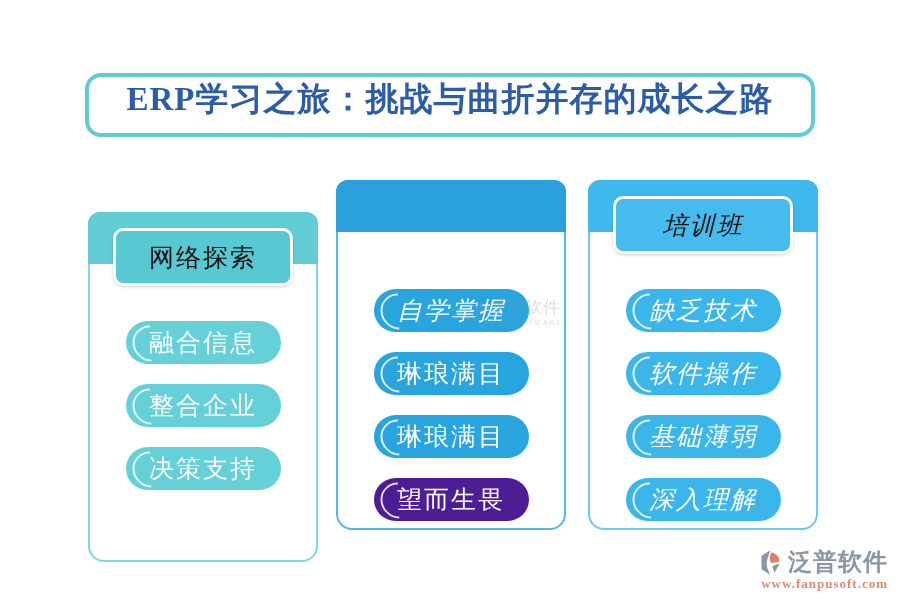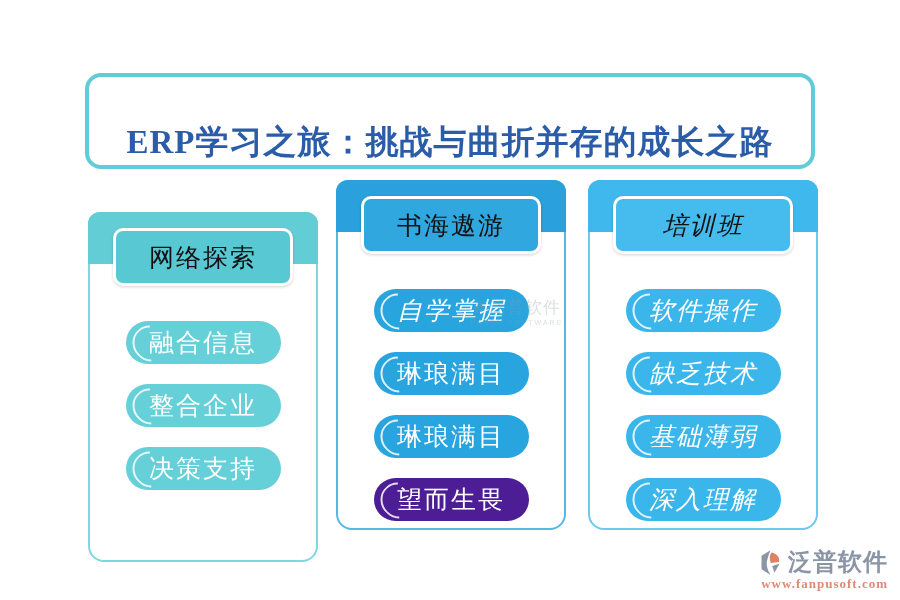--- a/index.html
+++ b/index.html
@@ -3,23 +3,23 @@
 <meta charset="utf-8">
 <style>
   html,body{margin:0;padding:0;}
   body{
     width:900px;height:600px;position:relative;overflow:hidden;
     background:#ffffff;
     font-family:"Liberation Serif","DejaVu Serif",serif;
   }
   
   .title-box{
-    position:absolute;left:85px;top:73px;width:730px;height:96px;
+    position:absolute;left:85px;top:73px;width:730px;height:64px;
     box-sizing:border-box;border:4px solid #62cbd8;border-radius:16px;
-    display:flex;align-items:flex-end;justify-content:center;background:#fff;
+    display:flex;align-items:flex-start;justify-content:center;background:#fff;
   }
   .title-text{
     font-size:33px;font-weight:bold;letter-spacing:1px;color:#2b5ca8;white-space:nowrap;
   }
   
   .column{
     position:absolute;top:180px;width:230px;height:350px;box-sizing:border-box;
     background:#fff;border:2px solid;border-radius:12px 12px 16px 16px;
   }
   .col-1{left:88px;margin-top:32px;}
@@ -88,23 +88,20 @@
         <span>整合企业</span>
       </div>
     <div class="pill" style="background: rgb(102, 208, 216);">
         <span>决策支持</span>
       </div>
   </div>
 </section>
 
 <section class="column col-2" style="border-color: rgb(85, 185, 232);">
   <div class="band" style="background: rgb(42, 160, 220);"></div>
-  <div class="header-box" style="background: rgb(49, 167, 224);">
-    <span>书海遨游</span>
-  </div>
   <div class="pills">
     <div class="pill" style="background: rgb(40, 164, 222); font-style: italic;">
         <span>自学掌握</span>
       </div>
     <div class="pill" style="background: rgb(40, 164, 222);">
         <span>琳琅满目</span>
       </div>
     <div class="pill" style="background: rgb(40, 164, 222);">
         <span>琳琅满目</span>
       </div>
@@ -114,24 +111,24 @@
   </div>
 </section>
 
 <section class="column col-3" style="border-color: rgb(108, 201, 241);">
   <div class="band" style="background: rgb(63, 185, 237);"></div>
   <div class="header-box" style="background: rgb(70, 188, 238);">
     <span>培训班</span>
   </div>
   <div class="pills">
     <div class="pill" style="background: rgb(58, 182, 235);">
-        <span>软件操作</span>
+        <span>缺乏技术</span>
       </div>
     <div class="pill" style="background: rgb(58, 182, 235);">
-        <span>缺乏技术</span>
+        <span>软件操作</span>
       </div>
     <div class="pill" style="background: rgb(58, 182, 235); align-items: center;">
         <span>基础薄弱</span>
       </div>
     <div class="pill" style="background: rgb(58, 182, 235);">
         <span>深入理解</span>
       </div>
   </div>
 </section>
 

